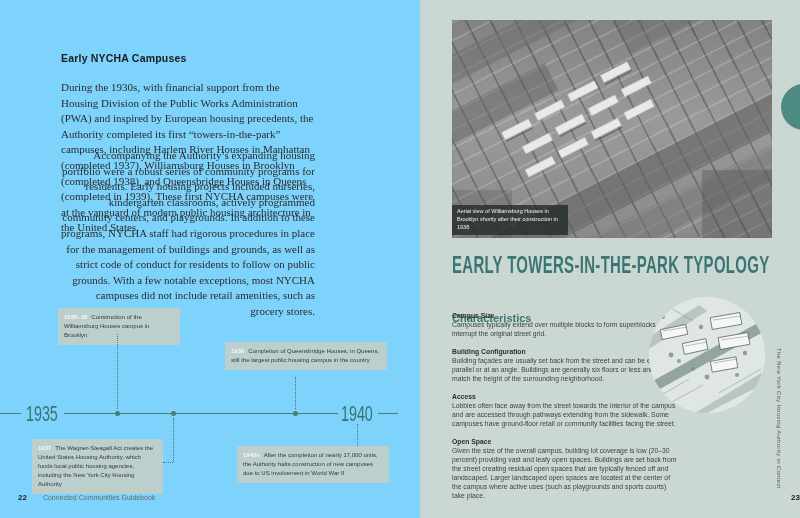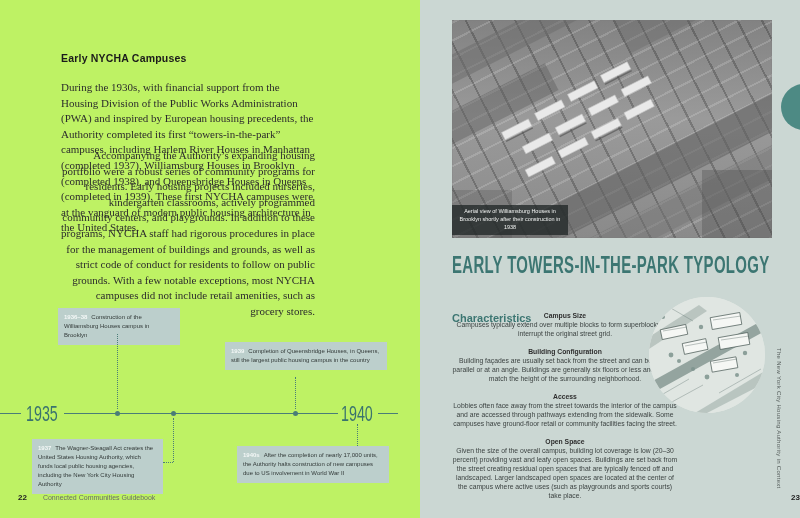--- a/index.html
+++ b/index.html
@@ -1,18 +1,18 @@
 <!DOCTYPE html>
 <html><head>
 <meta charset="utf-8">
 <style>
   html,body{margin:0;padding:0;}
   body{width:800px;height:518px;overflow:hidden;background:#fff;
        font-family:"Liberation Sans",sans-serif;-webkit-font-smoothing:antialiased;}
-  #spread{position:relative;width:800px;height:518px;background:#bef264;}
+  #spread{position:relative;width:800px;height:518px;background:#7dd3fc;}
 
   
   .lp-title{position:absolute;left:61px;top:52px;font-size:10.5px;font-weight:bold;color:#1b1b1b;letter-spacing:.2px;}
   .lp-para{position:absolute;left:61px;width:254px;font-family:"Liberation Serif",serif;
            font-size:11px;line-height:1.42;color:#2c2c2c;text-align:left;}
   #para1{top:80px;}
   #para2{top:148px;text-align:right;}
 
   
   .tl-box{position:absolute;background:#bccfcc;color:#333a39;font-size:6px;line-height:1.5;
@@ -22,21 +22,21 @@
   .tl-year{position:absolute;top:401px;color:#3a736e;font-size:22px;font-weight:400;
            transform:scaleX(.65);transform-origin:left center;white-space:nowrap;}
   .tl-dot{position:absolute;width:5px;height:5px;border-radius:50%;background:#4a7d78;top:411px;}
   .tl-conn-v{position:absolute;width:0;border-left:1px dotted #4a7d78;}
   .tl-conn-h{position:absolute;height:0;border-top:1px dotted #4a7d78;}
 
   .lp-footer{position:absolute;left:18px;top:493px;font-size:7px;color:#6b6b6b;}
   .lp-footer .pn{font-weight:bold;color:#222;font-size:8px;margin-right:16px;}
 
   
-  #right-page{position:absolute;left:420px;top:0;width:380px;height:518px;background:#cbd7d3;overflow:hidden;text-align:center;}
+  #right-page{position:absolute;left:420px;top:0;width:380px;height:518px;background:#cbd7d3;overflow:hidden;}
   #corner-circle{position:absolute;left:361px;top:84px;width:46px;height:46px;border-radius:50%;background:#4d8a84;}
 
   #photo{position:absolute;left:32px;top:20px;width:320px;height:218px;overflow:hidden;
          background:
            repeating-linear-gradient(63deg, rgba(0,0,0,.22) 0 2px, rgba(0,0,0,0) 2px 22px),
            repeating-linear-gradient(-27deg, rgba(255,255,255,.16) 0 2px, rgba(255,255,255,0) 2px 16px),
            linear-gradient(180deg,#828282,#9a9a9a 45%,#8a8a8a);}
   #photo svg{position:absolute;left:0;top:0;}
   #photo-caption{position:absolute;left:0;bottom:3px;width:116px;background:rgba(33,40,40,.78);
                  color:#f2f4f3;font-size:5.5px;line-height:1.45;padding:3px 5px;box-sizing:border-box;}

